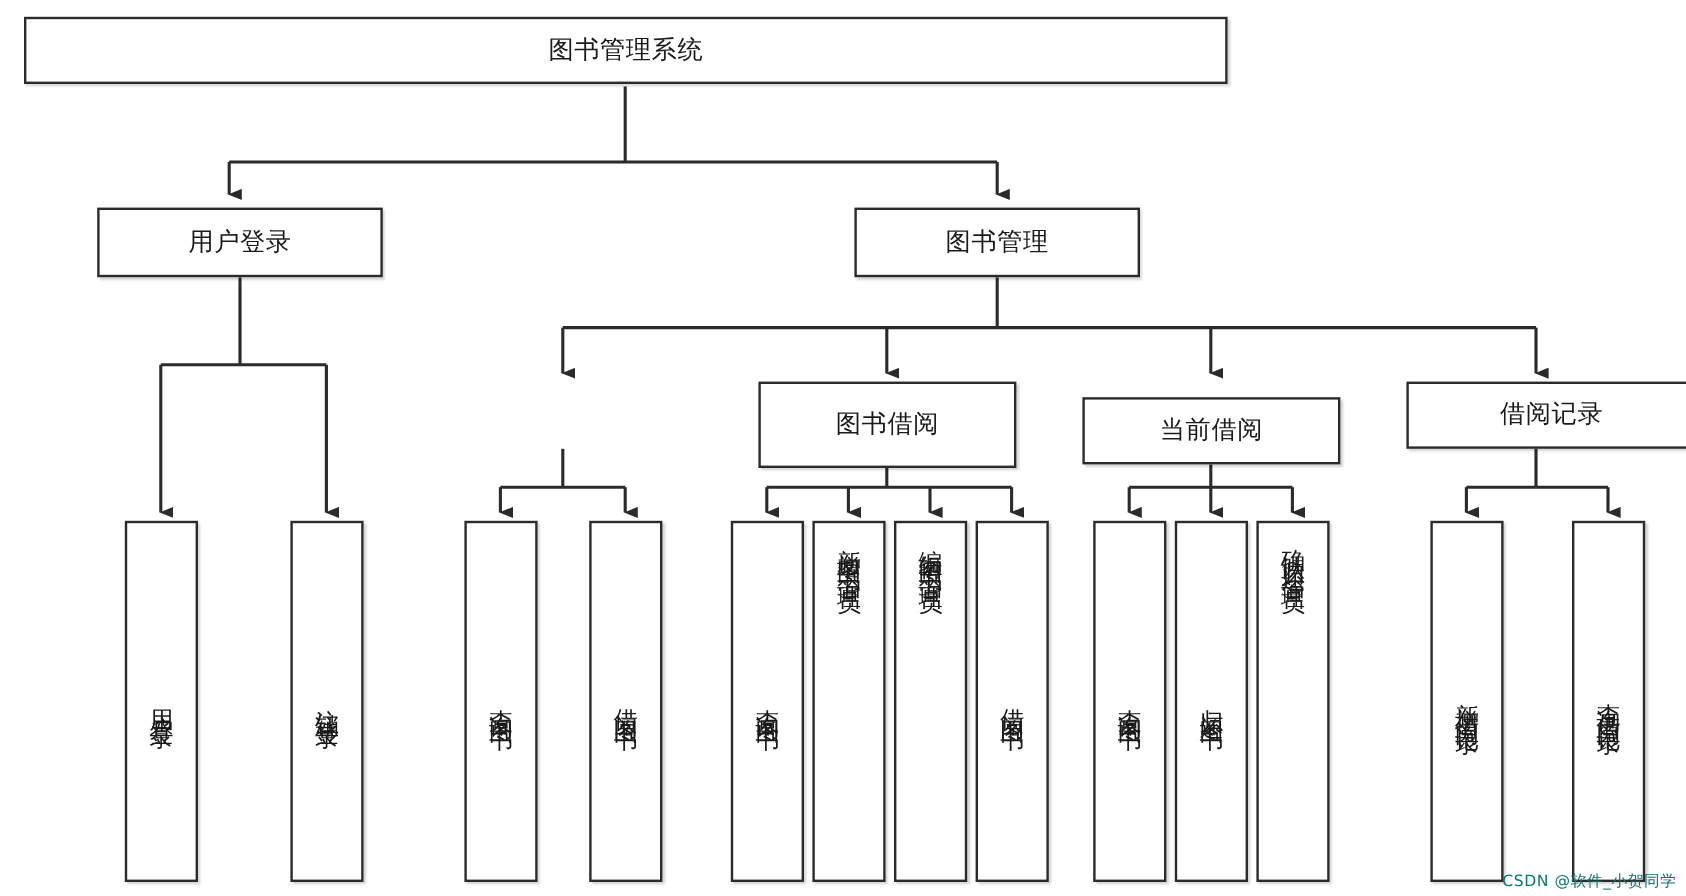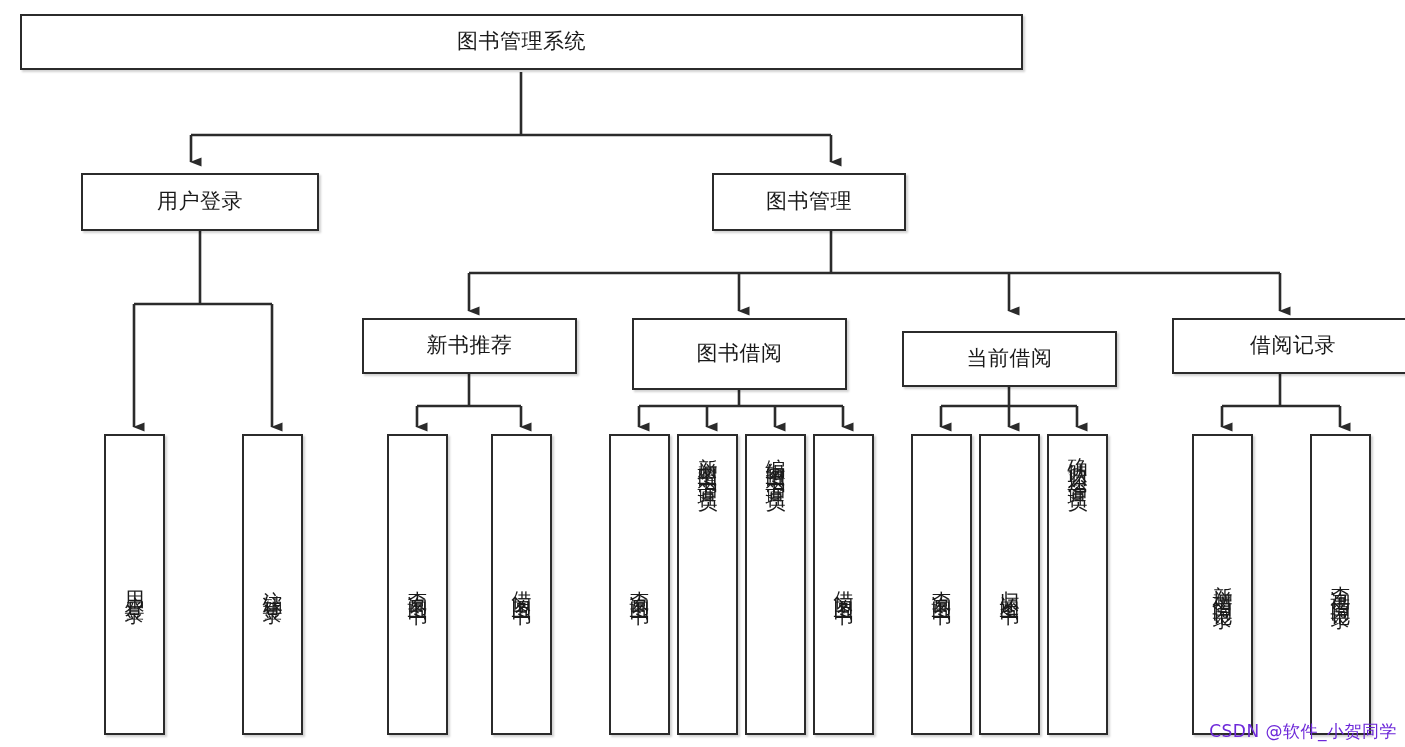--- a/index.html
+++ b/index.html
@@ -60,22 +60,22 @@
     padding-top: 0;
   }
   .leaf-box.align-top {
     align-items: flex-start;
     padding-top: 6px;
   }
   #watermark {
     position: absolute;
     right: 8px;
     bottom: 4px;
-    font-size: 17px;
-    color: #6d28d9;
+    font-size: 13px;
+    color: #0f766e;
     letter-spacing: 0.5px;
     white-space: nowrap;
     pointer-events: none;
   }
 </style>
 </head>
 <body>
 
 <div id="diagram-root">
 
@@ -145,27 +145,24 @@
   </svg>
 
   <div class="node-box" style="left:20px; top:14px; width:1003px; height:56px;">
     <span class="node-label-h">图书管理系统</span>
   </div>
 
   <div class="node-box" style="left:81px; top:173px; width:238px; height:58px;">
     <span class="node-label-h">用户登录</span>
   </div>
 
-  <div class="node-box" style="left:712px; top:173px; width:194px; height:58px;">
+  <div class="node-box" style="left:712px; top:173px; width:238px; height:58px;">
     <span class="node-label-h">图书管理</span>
   </div>
 
-  <div class="node-box" style="left:362px; top:318px; width:215px; height:56px;">
-    <span class="node-label-h">新书推荐</span>
-  </div>
 
   <div class="node-box" style="left:632px; top:318px; width:215px; height:72px;">
     <span class="node-label-h">图书借阅</span>
   </div>
 
   <div class="node-box" style="left:902px; top:318px; width:215px; height:56px;margin-top:13px;">
     <span class="node-label-h">当前借阅</span>
   </div>
 
   <div class="node-box" style="left:1172px; top:318px; width:242px; height:56px;">

